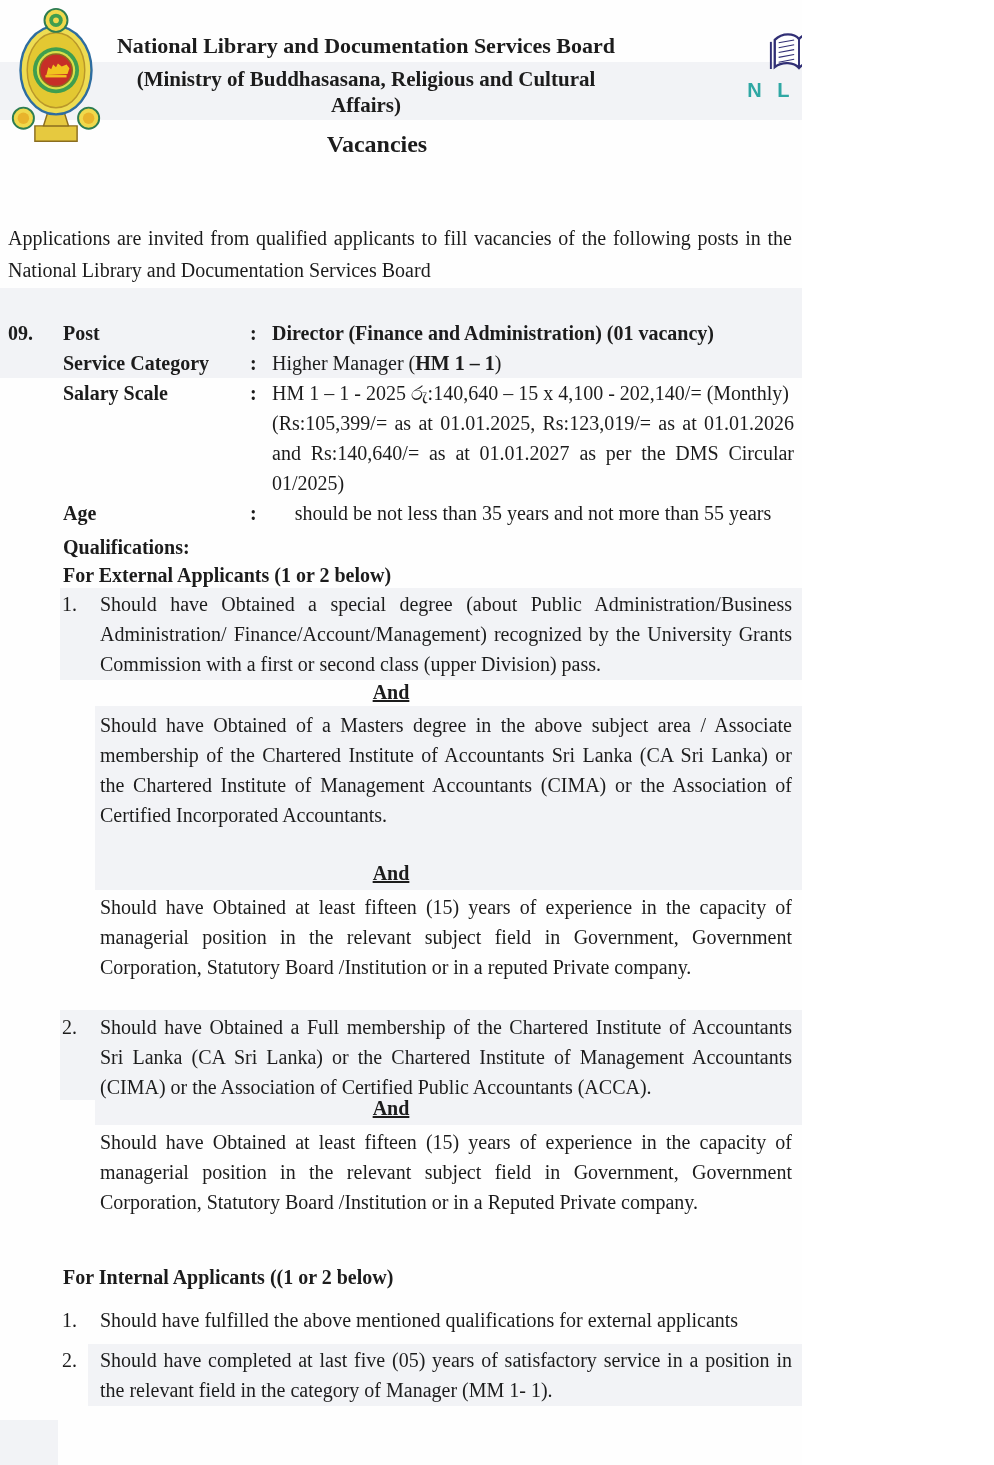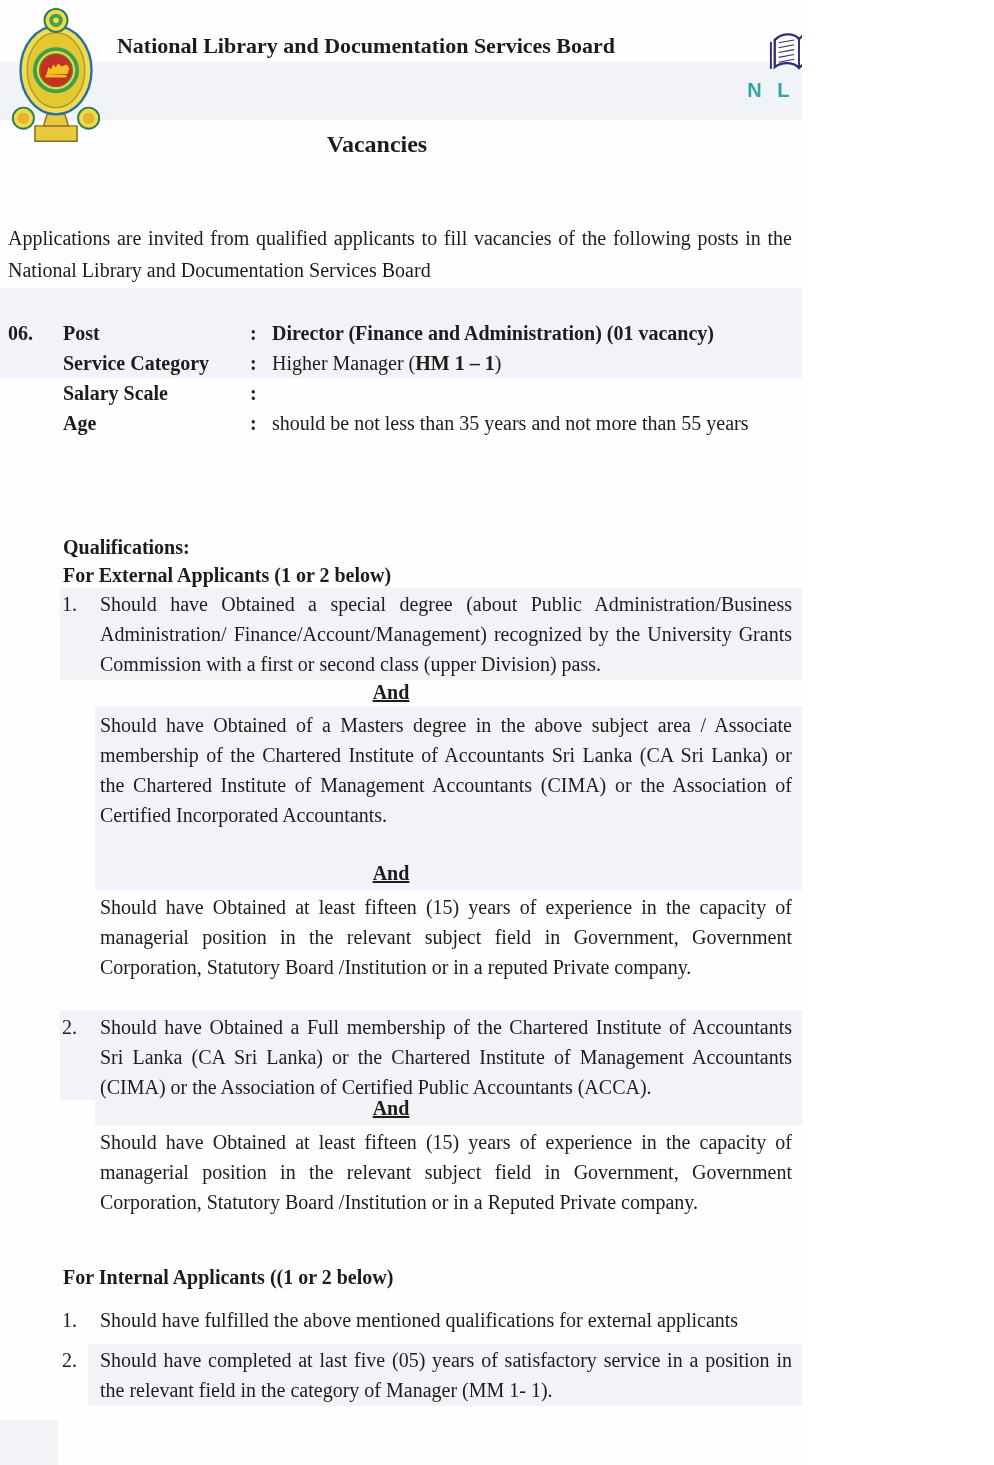--- a/index.html
+++ b/index.html
@@ -74,20 +74,21 @@
       <path d="M40 73 l2-8 3 2 2-5 3 3 2-4 4 3 5-2 3 4 -2 6 z" fill="#f2c31e"></path>
       <rect x="39" y="73" width="22" height="2.5" fill="#f2c31e"></rect>
       <circle cx="50" cy="16" r="12" fill="#f0d94c" stroke="#2e7d52" stroke-width="2"></circle>
       <circle cx="50" cy="16" r="7" fill="#3f9e4f"></circle>
       <circle cx="50" cy="16" r="3" fill="#f0d94c"></circle>
     </svg>
   </div>
 
   <div class="hdr-text">
     <div class="hdr-line1">National Library and Documentation Services Board</div>
+    <div class="hdr-line2">(Ministry of Buddhasasana, Religious and Cultural Affairs)</div>
   </div>
 
   <div class="nlsl">
     <div class="nlsl-left">
       <svg viewBox="0 0 66 48" width="64" height="47">
         <path d="M4 12 v28" stroke="#312f75" stroke-width="2" fill="none"></path>
         <path d="M62 12 v28" stroke="#312f75" stroke-width="2" fill="none"></path>
         <path d="M8 10 C16 2, 28 3, 33 9 C38 3, 50 2, 58 10 L58 38 C50 32, 38 33, 33 39 C28 33, 16 32, 8 38 Z" fill="#ffffff" stroke="#312f75" stroke-width="2.4"></path>
         <line x1="33" y1="9" x2="33" y2="39" stroke="#312f75" stroke-width="2"></line>
         <g stroke="#312f75" stroke-width="1.1">
@@ -111,42 +112,46 @@
       <div class="nlsl-small">OF SRI LANKA</div>
     </div>
   </div>
 
   <div class="vacancies">Vacancies</div>
 
   <div class="intro just">Applications are invited from qualified applicants to fill vacancies of the following posts in the National Library and Documentation Services Board</div>
 
   <div class="post">
     <div class="prow">
-      <span class="pnum">06.</span>
+      <span class="pnum">09.</span>
       <span class="plbl">Post</span>
       <span class="pcolon">:</span>
       <span class="b">Director (Finance and Administration) (01 vacancy)</span>
     </div>
     <div class="prow">
       <span></span>
       <span class="plbl">Service Category</span>
       <span class="pcolon">:</span>
       <span><span>Higher Manager (</span><span class="b">HM 1 – 1</span><span>)</span></span>
     </div>
     <div class="prow">
       <span></span>
       <span class="plbl">Salary Scale</span>
       <span class="pcolon">:</span>
+      <span>
+        <span style="display:block;">HM 1 – 1 - 2025 රු:140,640 – 15 x 4,100 - 202,140/= (Monthly)</span>
+        <span style="display:block;" class="just">(Rs:105,399/= as at 01.01.2025, Rs:123,019/= as at 01.01.2026 and Rs:140,640/= as at 01.01.2027 as per the DMS Circular 01/2025)</span>
+      </span>
     </div>
     <div class="prow">
       <span></span>
       <span class="plbl">Age</span>
       <span class="pcolon">:</span>
       <span>
-        <span style="display:block;">should be not less than 35 years and not more than 55 years</span>
+        <span style="display:block;text-align:center;">should be not less than 35 years and not more than 55 years</span>
       </span>
     </div>
   </div>
 
   <div class="sec-head" style="top:534px;">Qualifications:</div>
   <div class="sec-head" style="top:562px;">For External Applicants (1 or 2 below)</div>
 
   <div class="item" style="top:589px;">
     <span>1.</span>
     <span class="just">Should have Obtained a special degree (about Public Administration/Business Administration/ Finance/Account/Management) recognized by the University Grants Commission with a first or second class (upper Division) pass.</span>

